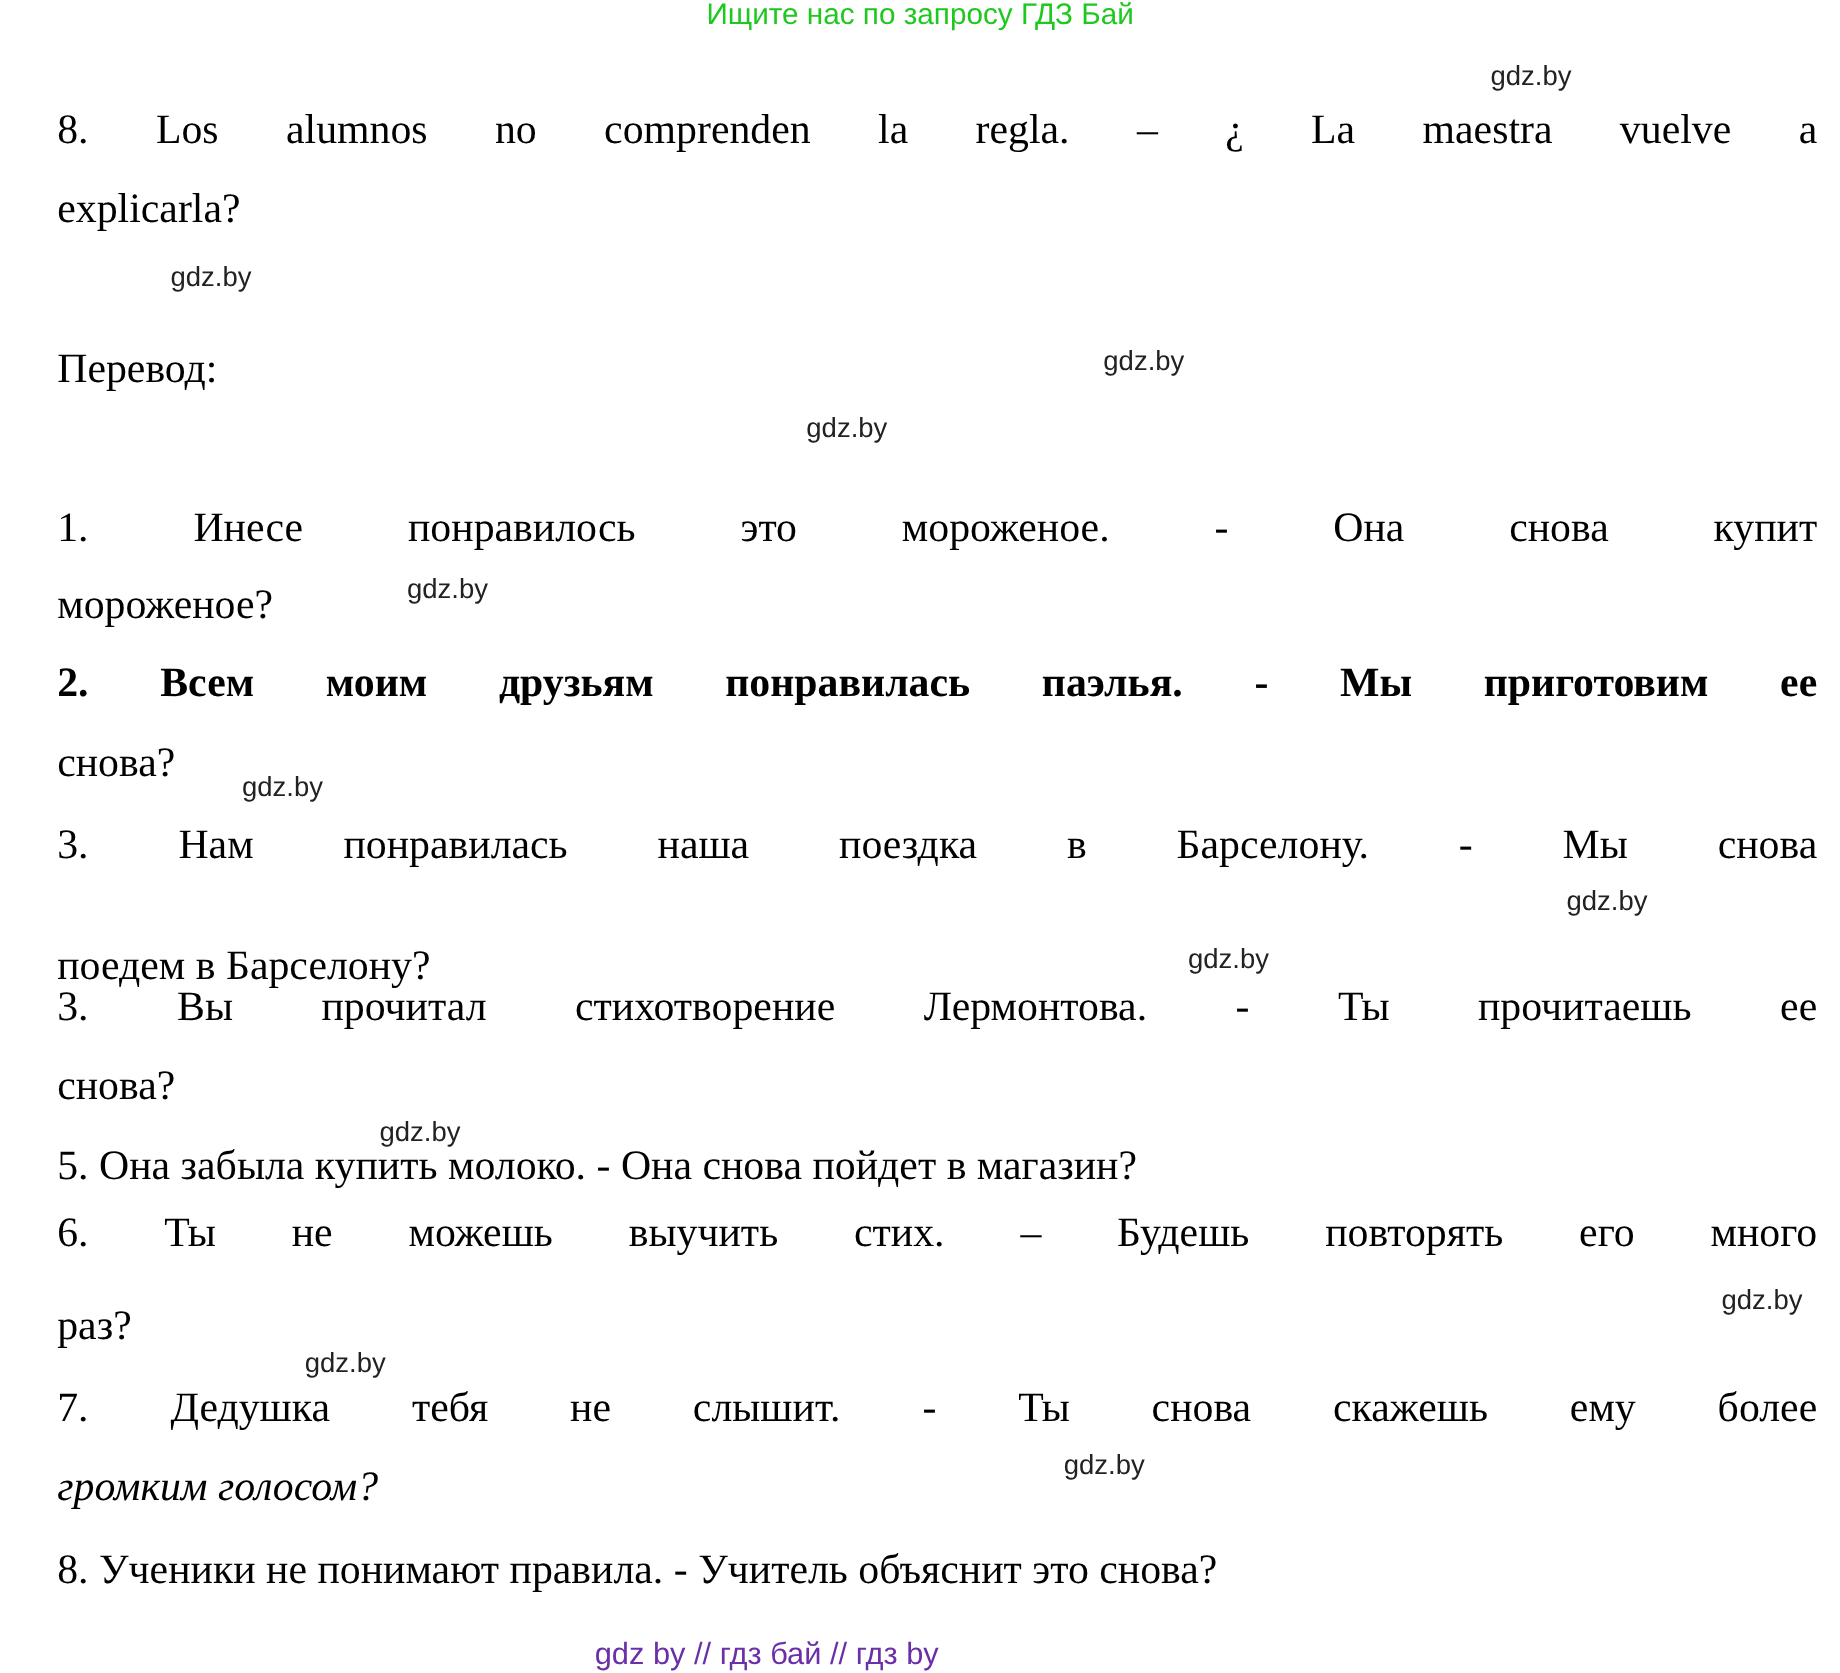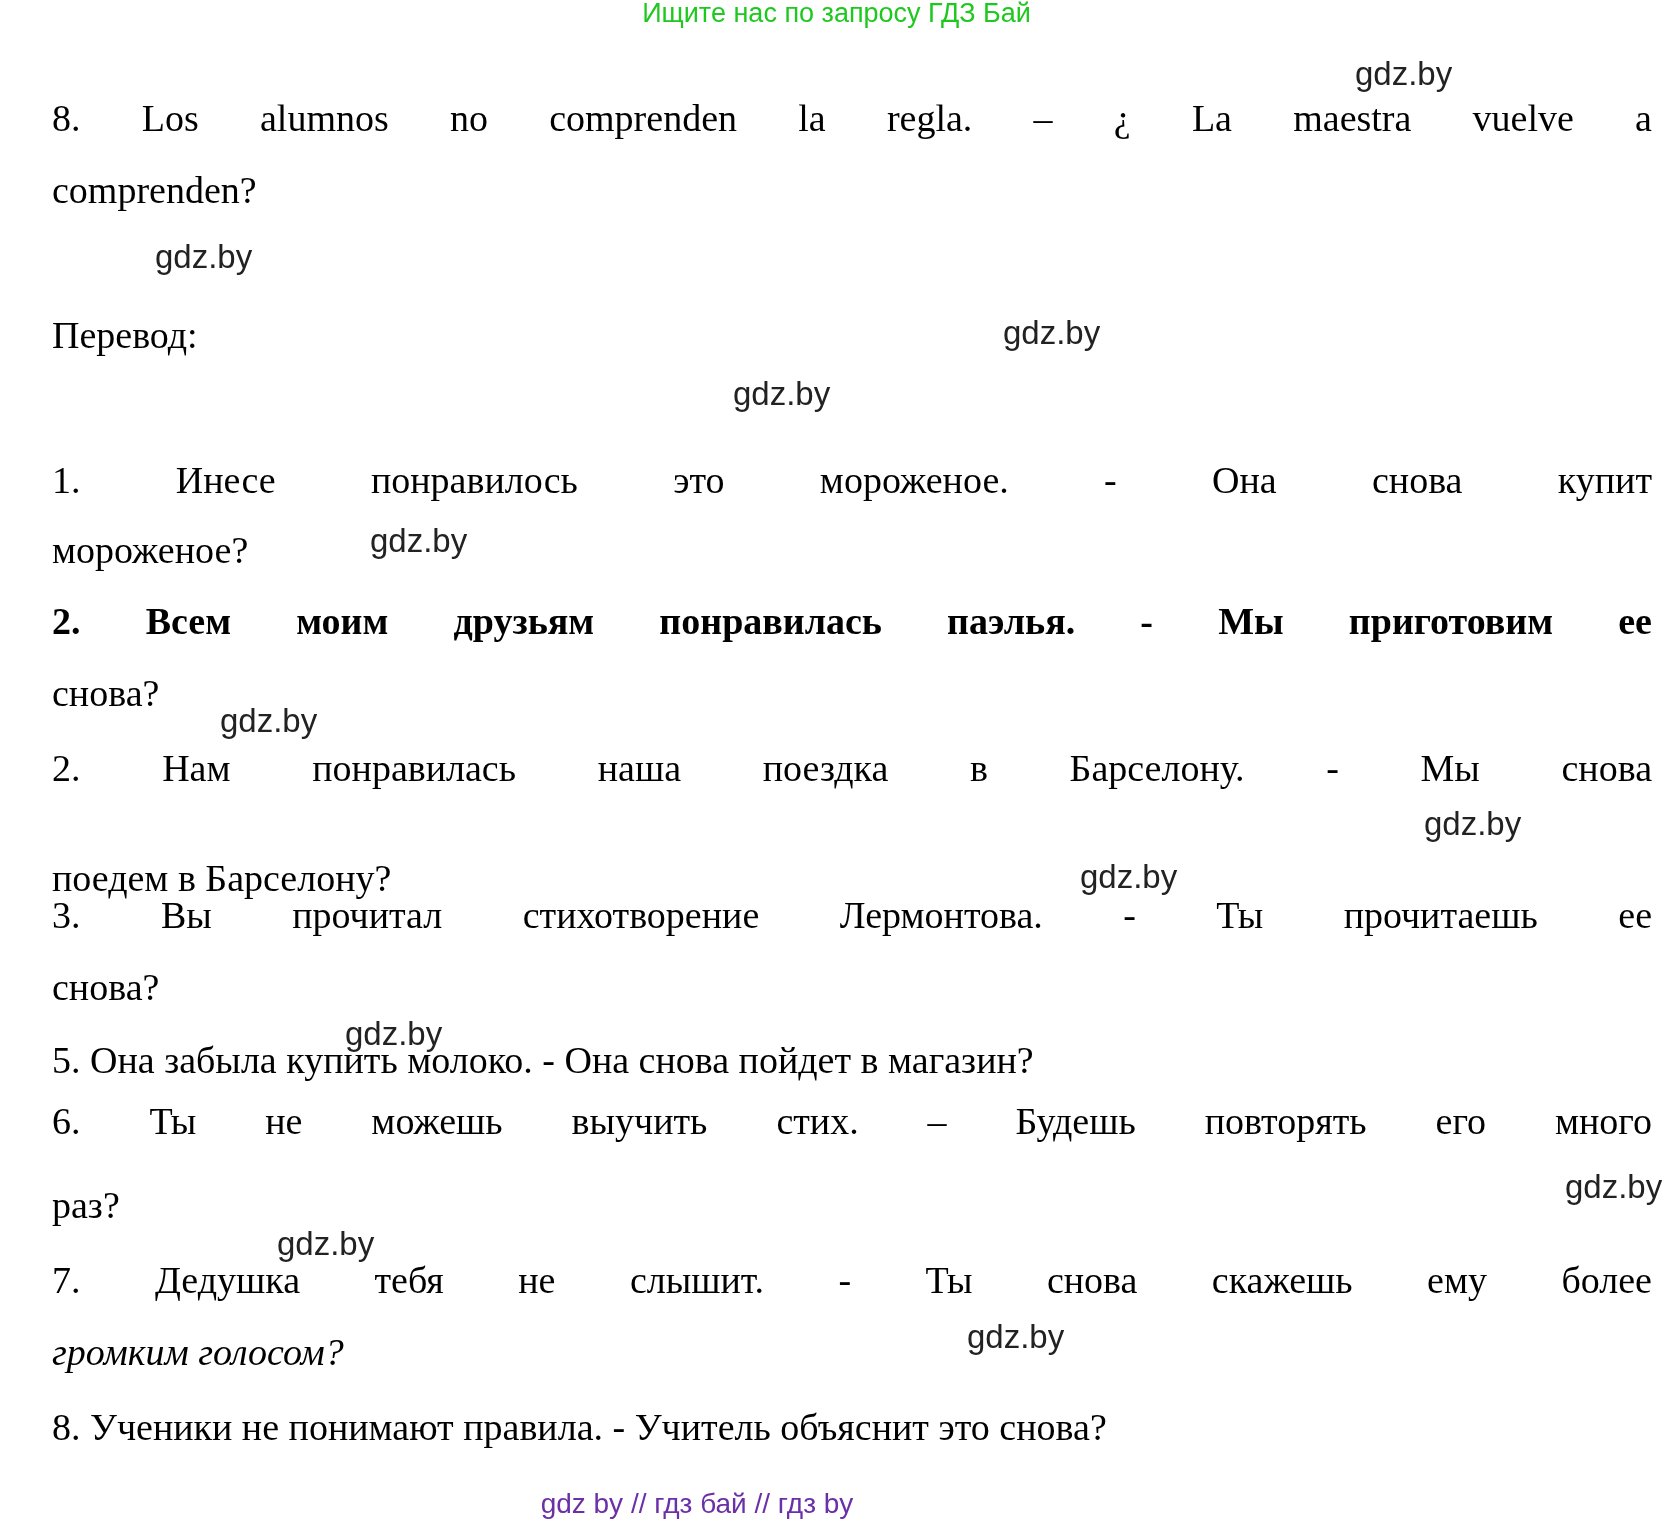--- a/index.html
+++ b/index.html
@@ -11,44 +11,44 @@
       position: absolute; top: -2px; left: 0; width: 1673px; text-align: center;
       font-family: "Liberation Sans", sans-serif; font-size: 27px; color: #1ec81e;
     }
     .line {
       position: absolute; left: 52px; width: 1600px;
       font-size: 38px; line-height: 60px; white-space: nowrap;
     }
     .justify { text-align: justify; text-align-last: justify; width: 1600px; }
     .wm {
       position: absolute; font-family: "Liberation Sans", sans-serif;
-      font-size: 33px; color: #222; white-space: nowrap;
+      font-size: 25px; color: #222; white-space: nowrap;
     }
     .footer {
       position: absolute; top: 1488px; left: 0; width: 1394px; text-align: center;
       font-family: "Liberation Sans", sans-serif; font-size: 28px; color: #6b2fa8;
     }
   </style>
 </head>
 <body>
 
 <div class="top-banner">Ищите нас по запросу ГДЗ Бай</div>
 
 <div class="line justify" style="top:88px;">8. Los alumnos no comprenden la regla. – ¿ La maestra vuelve a</div>
-<div class="line" style="top:160px;">comprenden?</div>
+<div class="line" style="top:160px;">explicarla?</div>
 
 <div class="line" style="top:305px;">Перевод:</div>
 
 <div class="line justify" style="top:450px;">1. Инесе понравилось это мороженое. - Она снова купит</div>
 <div class="line" style="top:520px;">мороженое?</div>
 
 <div class="line justify" style="top:591px;font-weight:bold;">2. Всем моим друзьям понравилась паэлья. - Мы приготовим ее</div>
 <div class="line" style="top:663px;">снова?</div>
 
-<div class="line justify" style="top:738px;">2. Нам понравилась наша поездка в Барселону. - Мы снова</div>
+<div class="line justify" style="top:738px;">3. Нам понравилась наша поездка в Барселону. - Мы снова</div>
 <div class="line" style="top:848px;">поедем в Барселону?</div>
 
 <div class="line justify" style="top:885px;">3. Вы прочитал стихотворение Лермонтова. - Ты прочитаешь ее</div>
 <div class="line" style="top:957px;">снова?</div>
 
 <div class="line" style="top:1030px;">5. Она забыла купить молоко. - Она снова пойдет в магазин?</div>
 
 <div class="line justify" style="top:1091px;">6. Ты не можешь выучить стих. – Будешь повторять его много</div>
 <div class="line" style="top:1175px;">раз?</div>
 

